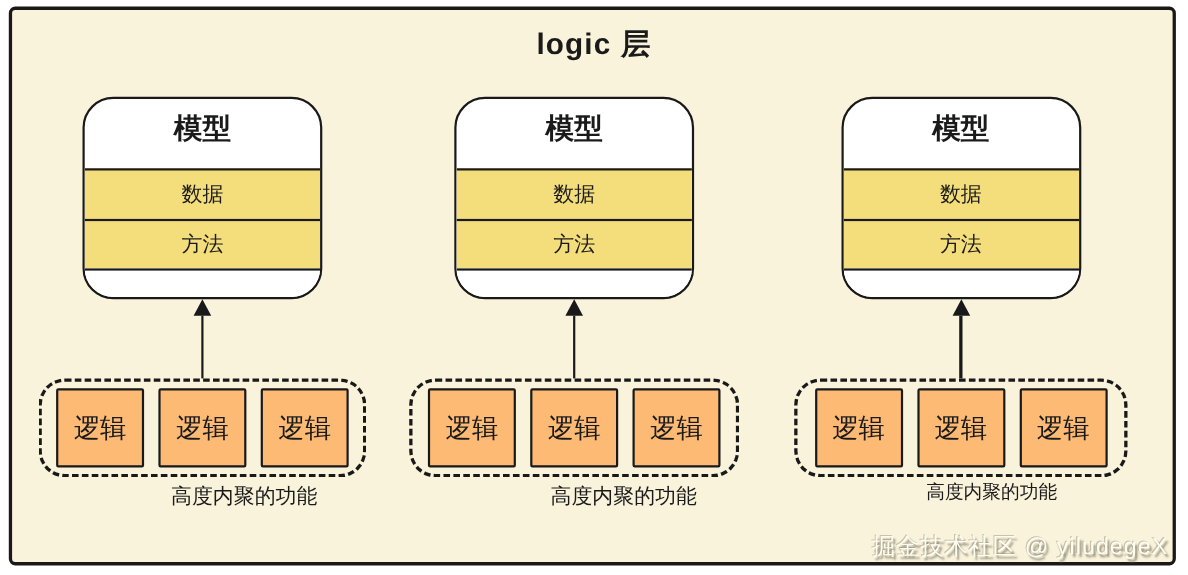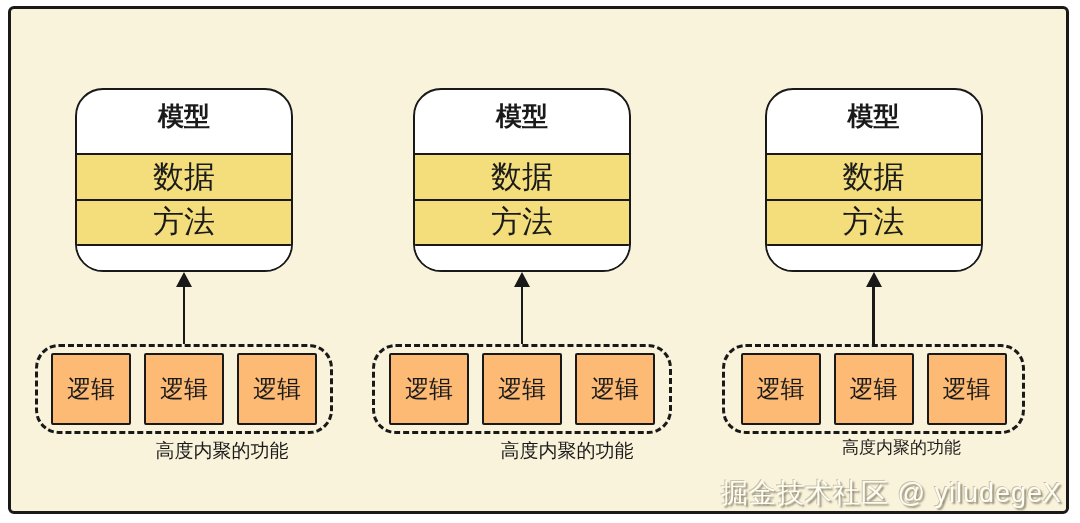--- a/index.html
+++ b/index.html
@@ -73,21 +73,21 @@
     box-sizing: border-box;
   }
   .card-row {
     height: 45.5px;
     background: #F4DE7B;
     border-top: 2.5px solid #191919;
     box-sizing: border-box;
     display: flex;
     align-items: center;
     justify-content: center;
-    font-size: 31px;
+    font-size: 19px;
   }
   .card-footer {
     flex: 1;
     background: #ffffff;
     border-top: 2.5px solid #191919;
   }
   .arrow {
     position: absolute;
     top: 187px;
     left: 50%;
@@ -144,33 +144,34 @@
     font-size: 19px;
   }
   .group-1 .group-caption { transform: translateX(26px); }
   .group-2 .group-caption { transform: translateX(33px); }
   .group-3 .group-caption { transform: translateX(16px); font-size: 17px; top: 351px; }
 
   .watermark {
     position: absolute;
     right: 18px;
     bottom: 12px;
-    font-size: 27px;
+    font-size: 21px;
     letter-spacing: 1px;
     color: #fffdf2;
     text-shadow: 2px 2px 2px #8e8873, -1px -1px 0 rgba(110,105,85,0.35);
     white-space: nowrap;
   }
 </style>
 </head>
 <body>
 
 <div class="stage">
   <div class="canvas"></div>
 
+  <div class="diagram-title">logic 层</div>
 
   <div class="group group-1">
     <div class="model-card">
       <div class="card-header">模型</div>
       <div class="card-row">数据</div>
       <div class="card-row">方法</div>
       <div class="card-footer"></div>
     </div>
     <div class="arrow">
       <div class="arrow-head"></div>

